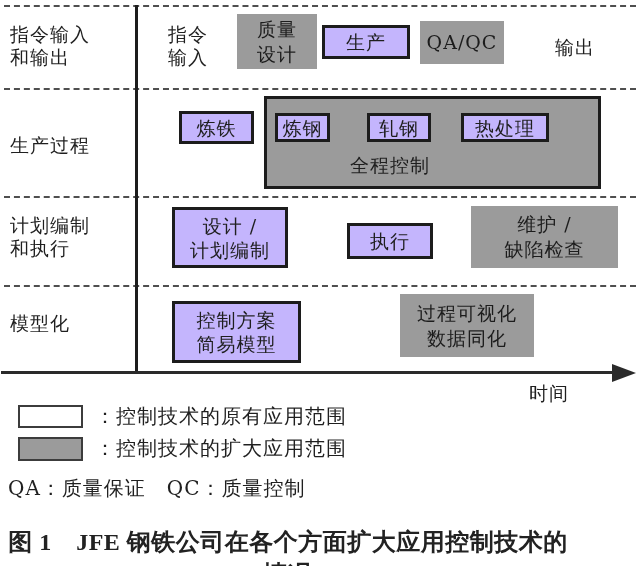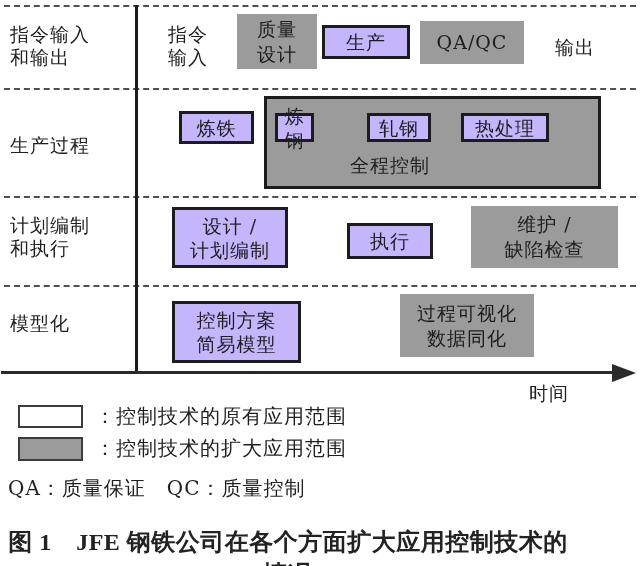--- a/index.html
+++ b/index.html
@@ -34,26 +34,26 @@
   .gbox{position:absolute;background:var(--gray);box-sizing:border-box;
     display:flex;align-items:center;justify-content:center;text-align:center;
     white-space:pre-line;font-size:19px;line-height:25px;letter-spacing:1px;color:#1c1c1c;}
   .panel{position:absolute;left:264px;top:96px;width:337px;height:93px;
     background:var(--gray);border:3px solid var(--line);box-sizing:border-box;}
   
   .lbl-io{left:10px;top:23px;}
   .txt-input{left:168px;top:23px;width:52px;}
   .box-quality{left:237px;top:14px;width:80px;height:55px;}
   .box-production{left:322px;top:25px;width:88px;height:34px;}
-  .box-qaqc{left:420px;top:21px;width:104px;height:43px;}
+  .box-qaqc{left:420px;top:21px;width:84px;height:43px;}
   .txt-output{left:555px;top:36px;}
   
   .lbl-process{left:10px;top:134px;}
   .box-iron{left:179px;top:111px;width:75px;height:33px;}
-  .box-steel{left:275px;top:113px;width:39px;height:29px;}
+  .box-steel{left:275px;top:113px;width:55px;height:29px;}
   .box-roll{left:367px;top:113px;width:64px;height:29px;}
   .box-heat{left:461px;top:113px;width:88px;height:29px;}
   .txt-fullcontrol{left:350px;top:154px;width:120px;}
   
   .lbl-planning{left:10px;top:214px;}
   .box-design{left:172px;top:207px;width:116px;height:61px;}
   .box-exec{left:347px;top:223px;width:86px;height:36px;}
   .box-maintain{left:471px;top:206px;width:147px;height:62px;}
   
   .lbl-modeling{left:10px;top:312px;}

